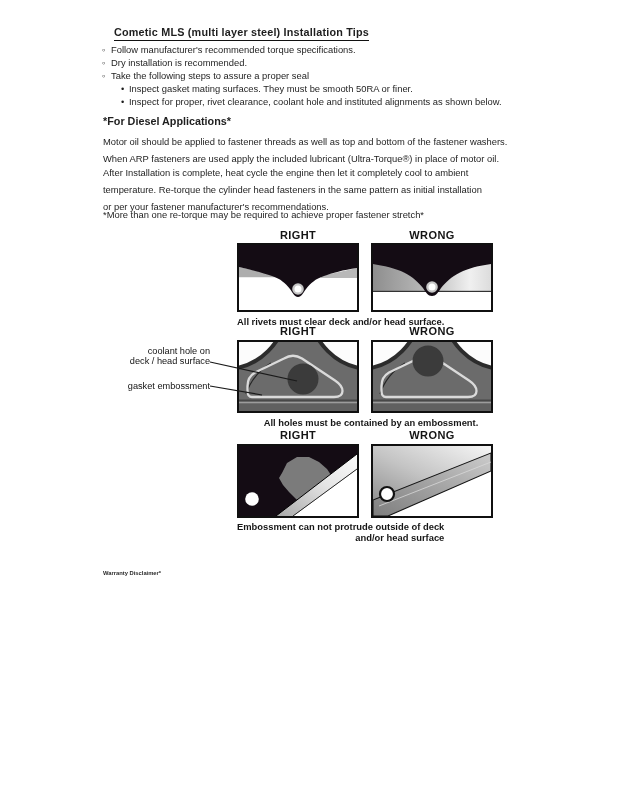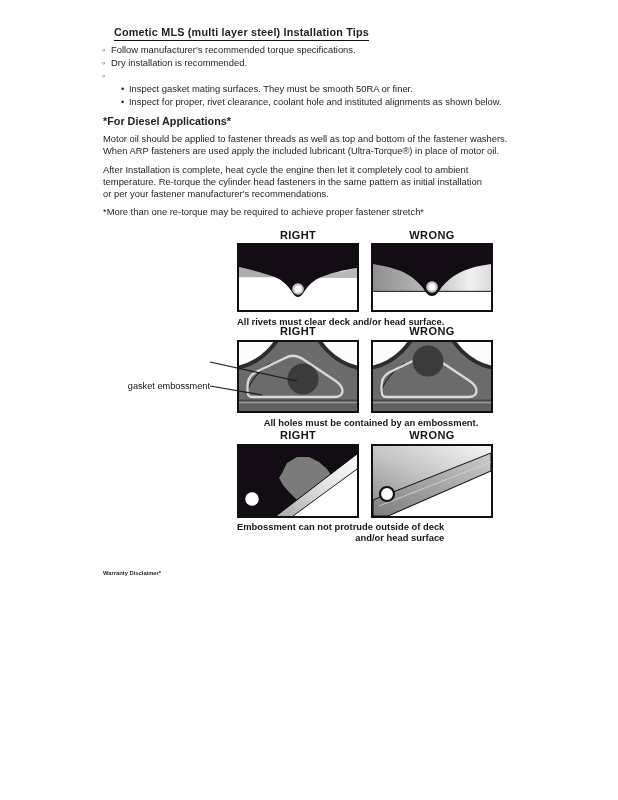--- a/index.html
+++ b/index.html
@@ -9,21 +9,21 @@
   .title{position:absolute;left:114px;top:26px;margin:0;font-size:10.8px;font-weight:bold;
          letter-spacing:0.2px;border-bottom:1.6px solid #111;padding-bottom:2px;white-space:nowrap;}
 
   .bullets{position:absolute;left:102px;top:43px;width:460px;}
   .b-row{display:flex;line-height:13px;font-size:9.4px;white-space:nowrap;}
   .b-row .marker{width:9px;flex:0 0 9px;}
   .b-row.lvl2{padding-left:19px;}
   .b-row.lvl2 .marker{width:8px;flex:0 0 8px;}
 
   .diesel-h{position:absolute;left:103px;top:115px;margin:0;font-size:10.8px;font-weight:bold;}
-  .body-p{position:absolute;left:103px;margin:0;font-size:9.4px;line-height:12px;white-space:pre-line;width:460px;}
+  .body-p{position:absolute;left:103px;margin:0;font-size:9.4px;line-height:17px;white-space:pre-line;width:460px;}
   .p1{top:133px;} .p2{top:164px;} .p3{top:206px;}
 
   .fig-label{position:absolute;width:122px;text-align:center;font-size:11px;font-weight:600;letter-spacing:0.4px;color:#141414;}
   .fll{left:237px;} .flr{left:371px;}
   .fl1{top:229px;} .fl2{top:325px;} .fl3{top:429px;}
 
   .fig-box{position:absolute;width:122px;border:2px solid #101010;box-sizing:border-box;background:#fff;}
   .fb1{top:243px;height:69px;} .fb2{top:340px;height:73px;} .fb3{top:444px;height:74px;}
   .fig-box svg{display:block;width:100%;height:100%;}
 
@@ -53,20 +53,21 @@
     <div class="b-row lvl1">
       <span class="marker">◦</span>
       <span>Follow manufacturer's recommended torque specifications.</span>
     </div>
     <div class="b-row lvl1">
       <span class="marker">◦</span>
       <span>Dry installation is recommended.</span>
     </div>
     <div class="b-row lvl1">
       <span class="marker">◦</span>
+      <span>Take the following steps to assure a proper seal</span>
     </div>
     <div class="b-row lvl2">
       <span class="marker">•</span>
       <span>Inspect gasket mating surfaces.  They must be smooth 50RA or finer.</span>
     </div>
     <div class="b-row lvl2">
       <span class="marker">•</span>
       <span>Inspect for proper, rivet clearance, coolant hole and instituted alignments as shown below.</span>
     </div>
   </div>
@@ -109,20 +110,24 @@
       <path d="M0,0 H118 V19 C106,20.5 95,23.5 87,27.5 C78,32 73,37 68,43 C65,47.5 63,51 59,51 C55,51 53,47.5 50,43 C45,37 40,32 31,27.5 C23,23.5 10,20.5 0,19 Z" fill="#140c14"></path>
       <circle cx="59" cy="42" r="5.8" fill="#c6c6c6"></circle>
       <circle cx="59" cy="42" r="3.5" fill="#ffffff"></circle>
     </svg>
   </div>
   <div class="caption cap1">All rivets must clear deck and/or head surface.</div>
 
   <div class="fig-label fll fl2">RIGHT</div>
   <div class="fig-label flr fl2">WRONG</div>
 
+  <div class="annot an1">
+    <div>coolant hole on</div>
+    <div>deck / head surface</div>
+  </div>
   <div class="annot an2">gasket embossment</div>
 
   <div class="fig-box fll fb2" style="left:237px">
     <svg viewBox="0 0 118 69" preserveAspectRatio="none">
       <rect width="118" height="69" fill="#6b6b6b"></rect>
       <circle cx="-14" cy="-34" r="61" fill="#fcfcfc" stroke="#2c2c2c" stroke-width="4"></circle>
       <circle cx="132" cy="-34" r="61" fill="#fcfcfc" stroke="#2c2c2c" stroke-width="4"></circle>
       <rect x="0" y="57.5" width="118" height="2.2" fill="#484848"></rect>
       <rect x="0" y="59.7" width="118" height="1.8" fill="#9c9c9c"></rect>
       <rect x="0" y="61.5" width="118" height="7.5" fill="#606060"></rect>

